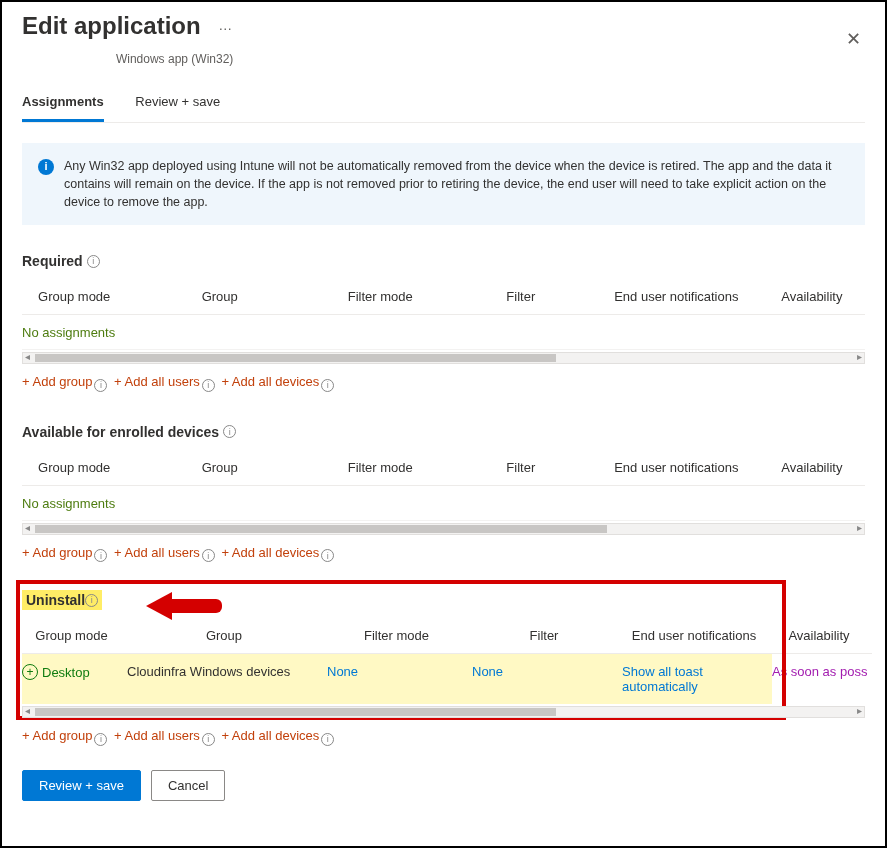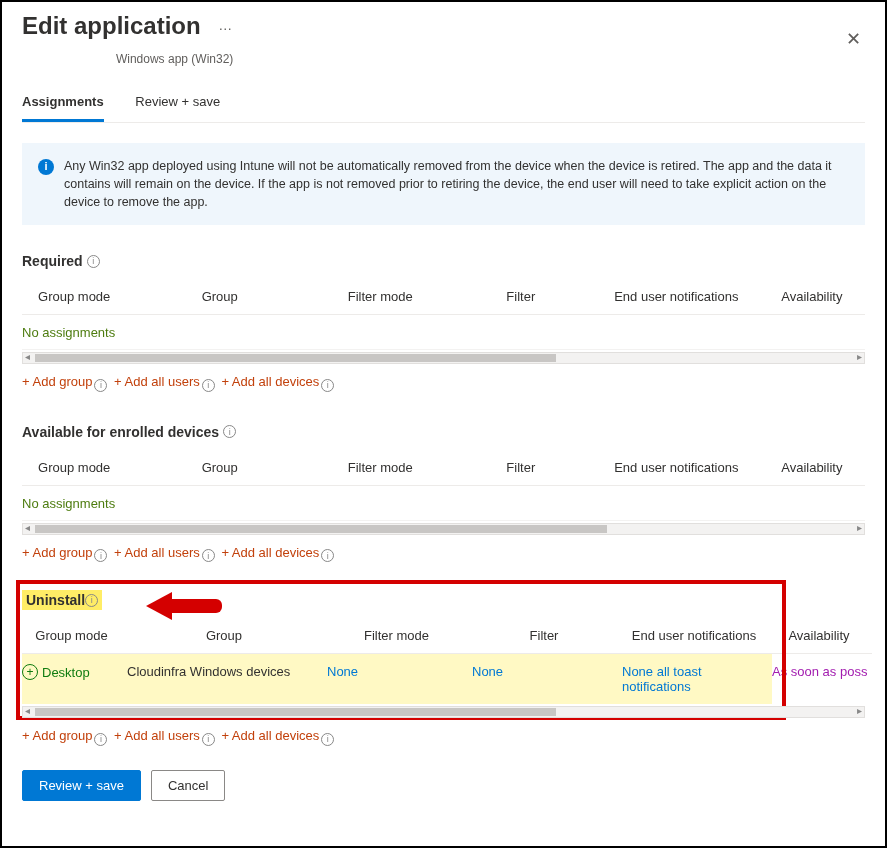--- a/index.html
+++ b/index.html
@@ -234,21 +234,21 @@
         <tr class="row-hl">
           <td>
             <span class="mode-pill">
               <span class="plus-circle">+</span>
               <span>Desktop</span>
             </span>
           </td>
           <td>Cloudinfra Windows devices</td>
           <td class="link-cell">None</td>
           <td class="link-cell">None</td>
-          <td class="link-cell">None all toast notifications</td>
+          <td class="link-cell">Show all toast automatically</td>
           <td class="avail-cell" style="background:#fff;">As soon as poss</td>
         </tr>
       </tbody>
     </table>
     <div class="scrollbar-fake">
         <div class="scroll-thumb" style="width:62%"></div>
       </div>
     <div class="add-links">
       <a>+ Add group</a><span class="info-dot">i</span>
       <a>+ Add all users</a><span class="info-dot">i</span>

